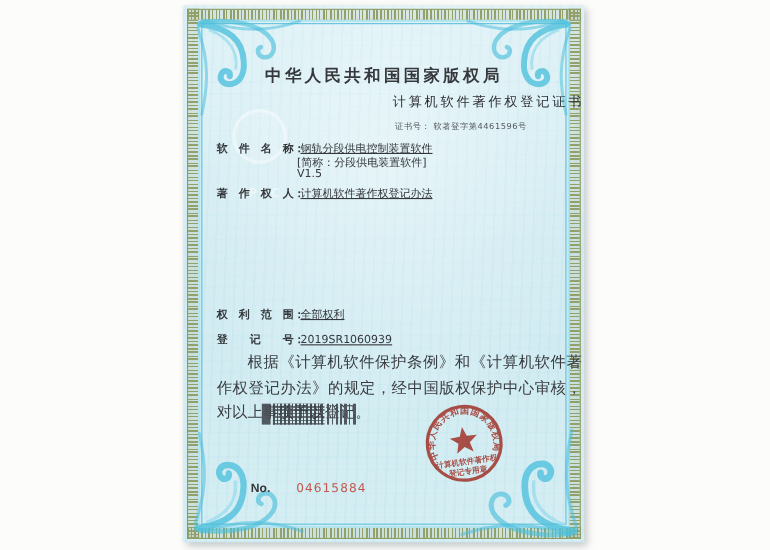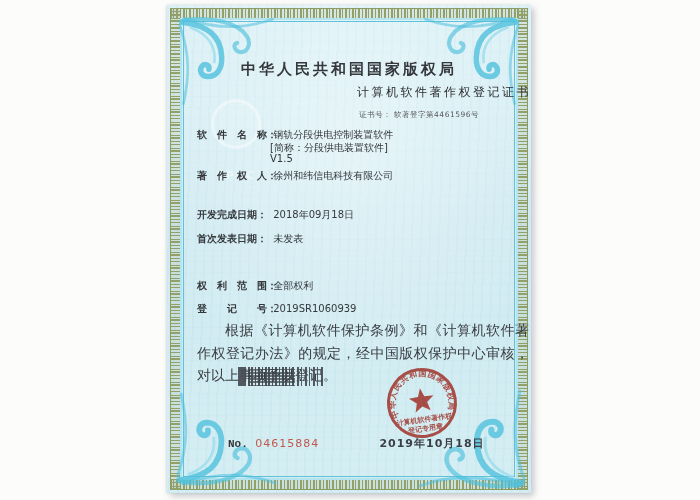--- a/index.html
+++ b/index.html
@@ -40,42 +40,42 @@
   .wm-text{font-size:11px;font-weight:bold;letter-spacing:2px;color:rgba(255,255,255,.8);margin-top:20px;}
   
   .authority{position:absolute;left:0;right:0;top:55px;text-align:center;
     font-size:15px;font-weight:bold;letter-spacing:3px;color:#35383c;}
   .cert-title{position:absolute;left:0;right:0;top:79px;text-align:right;
     font-size:12px;font-weight:normal;letter-spacing:2.5px;color:#2c2f33;}
   .cert-no{position:absolute;right:52px;top:105px;font-size:7.5px;color:#55585c;letter-spacing:.5px;text-align:right;}
   
   .row{position:absolute;left:30px;font-size:10px;color:#34383c;white-space:nowrap;}
   .row .lab{display:inline-block;width:73px;font-weight:600;}
-  .row .val{font-weight:500;}
+  .row .val{font-weight:500;text-decoration:underline;}
   .subline{position:absolute;left:103px;font-size:10px;color:#34383c;white-space:nowrap;}
   
   .statement{position:absolute;left:19px;top:314px;width:332px;
     font-size:14px;line-height:22.5px;color:#383c40;text-align:justify;text-indent:2em;margin-left:11px;}
   
   .barcode{position:absolute;left:71px;top:362px;width:86px;height:19px;display:flex;opacity:.92;}
   .bc-left{width:8px;background:#474c53;margin-right:2px;}
   .bc-mid{width:47px;
     background:
       repeating-linear-gradient(90deg,rgba(58,62,68,.95) 0 1.6px,rgba(0,0,0,0) 1.6px 3.4px),
       repeating-linear-gradient(0deg,rgba(58,62,68,.75) 0 1.5px,rgba(0,0,0,0) 1.5px 3.1px);}
   .bc-right{flex:1;margin-left:2px;
     background:repeating-linear-gradient(90deg,#474c53 0 2.5px,rgba(0,0,0,0) 2.5px 4.5px,#474c53 4.5px 5.5px,rgba(0,0,0,0) 5.5px 8px);}
   
   .seal{position:absolute;left:212px;top:355px;width:86px;height:86px;transform:rotate(-8deg);mix-blend-mode:multiply;}
   .seal-date{position:absolute;left:200px;top:431px;width:130px;text-align:center;
     font-size:11px;font-weight:bold;letter-spacing:1px;color:#3a3f45;}
   
   .no-line{position:absolute;left:61px;top:432px;font-size:11px;white-space:nowrap;}
-  .no-label{color:#33373b;font-family:Liberation Mono, monospace;font-weight:bold;}
-  .no-value{color:#c2574d;letter-spacing:1px;margin-left:4px;}
+  .no-label{color:#33373b;font-family:Liberation Sans, sans-serif;font-weight:bold;}
+  .no-value{color:#c2574d;letter-spacing:1px;margin-left:20px;}
 </style>
 </head>
 <body>
 
 <div class="paper">
 
   <div class="mband h top"></div>
   <div class="mband h bottom"></div>
   <div class="mband v left"></div>
   <div class="mband v right"></div>
@@ -140,32 +140,24 @@
 
   <div class="row" style="top:123px">
     <span class="lab">软　件　名　称：</span>
     <span class="val">钢轨分段供电控制装置软件</span>
   </div>
   <div class="subline" style="top:136px">[简称：分段供电装置软件]</div>
   <div class="subline" style="top:148px">V1.5</div>
 
   <div class="row" style="top:164px">
     <span class="lab">著　作　权　人：</span>
-    <span class="val">徐州和纬信电科技有限公司</span>
+    <span class="val">计算机软件著作权登记办法</span>
   </div>
 
-  <div class="row" style="top:203px">
-    <span class="lab">开发完成日期：</span>
-    <span class="val">2018年09月18日</span>
-  </div>
 
-  <div class="row" style="top:227px">
-    <span class="lab">首次发表日期：</span>
-    <span class="val">未发表</span>
-  </div>
 
 
   <div class="row" style="top:274px">
     <span class="lab">权　利　范　围：</span>
     <span class="val">全部权利</span>
   </div>
 
   <div class="row" style="top:297px">
     <span class="lab">登　　记　　号：</span>
     <span class="val">2019SR1060939</span>
@@ -186,20 +178,19 @@
         <path id="seal-arc" d="M 18.5,54.4 A 27,27 0 1 1 67.5,54.4" fill="none" stroke="none"></path>
         <text font-size="8.2" font-weight="bold" letter-spacing="0.7" stroke="none">
           <textPath href="#seal-arc" startOffset="50%" text-anchor="middle">中华人民共和国国家版权局</textPath>
         </text>
         <polygon stroke="none" points="43,28 46.2,36.6 55.4,37 48.2,42.7 50.6,51.5 43,46.5 35.4,51.5 37.8,42.7 30.6,37 39.8,36.6"></polygon>
         <text x="43" y="62" font-size="7" font-weight="bold" text-anchor="middle" stroke="none">计算机软件著作权</text>
         <text x="43" y="71" font-size="7" font-weight="bold" text-anchor="middle" stroke="none">登记专用章</text>
       </g>
     </svg>
   </div>
-  <div class="seal-date">2019年10月18日</div>
 
   <div class="no-line">
     <span class="no-label">No.</span>
     <span class="no-value">04615884</span>
   </div>
 
 </div>
 
 </body></html>

